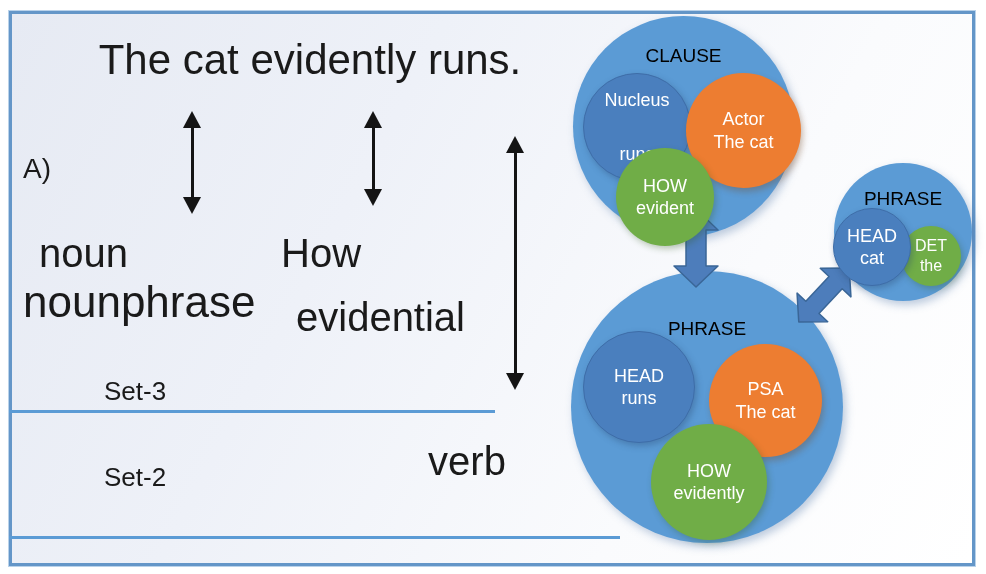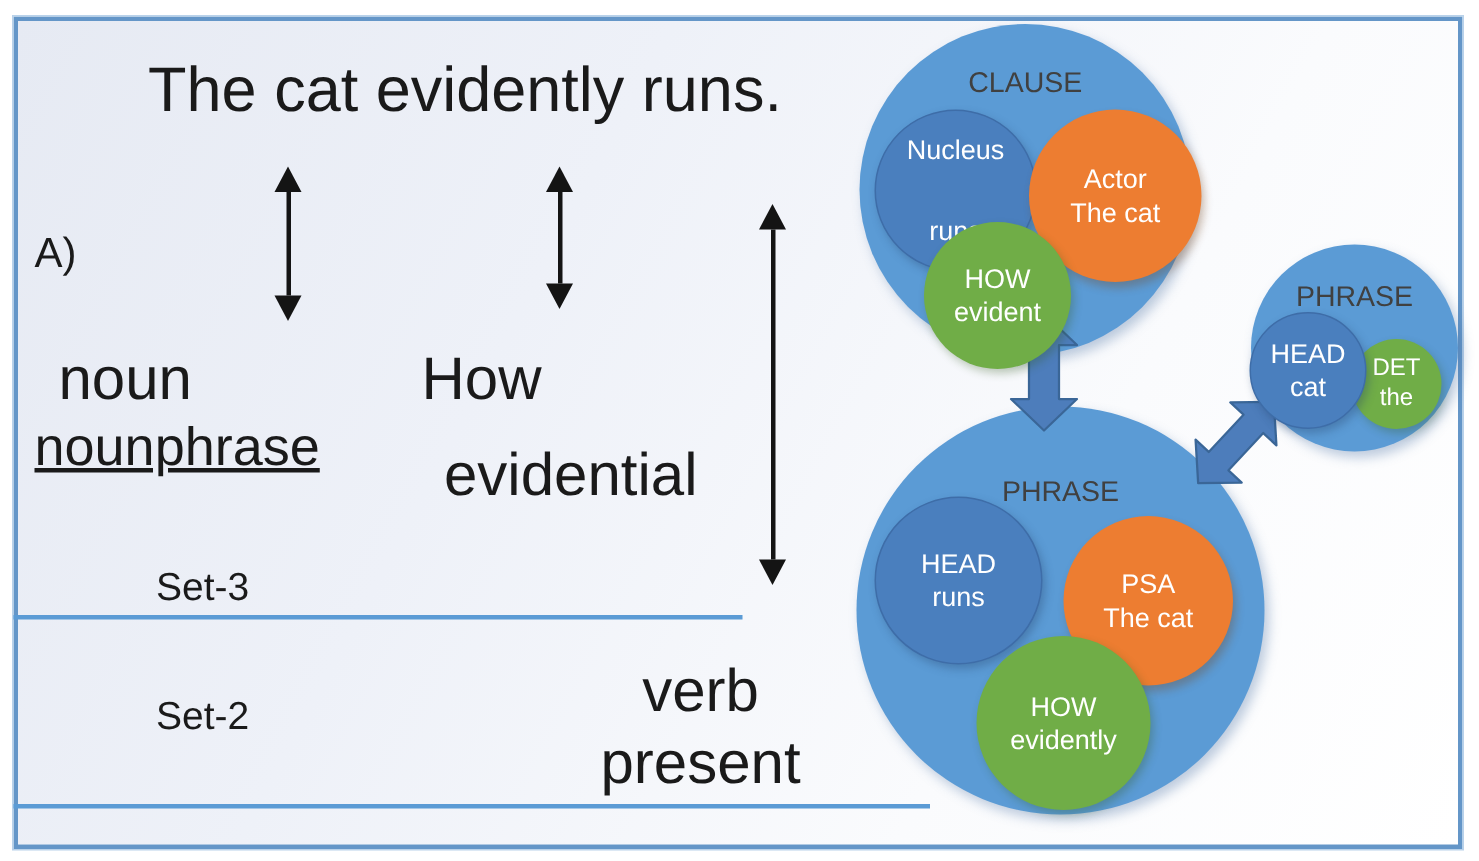--- a/index.html
+++ b/index.html
@@ -8,21 +8,21 @@
   .slide{position:absolute;left:9px;top:11px;width:966px;height:555px;box-sizing:border-box;
          border:3px solid #6496c8;outline:1px solid #b9d2ea;
          background:linear-gradient(118deg,#e6eaf3 0%,#eef1f8 35%,#fafbfd 70%,#ffffff 100%);}
   .abs{position:absolute;}
   .txt{color:#1a1a1a;white-space:nowrap;line-height:1.05;}
 
   
   .sentence{left:73px;top:24px;width:450px;text-align:center;font-size:42px;}
   .panel-a{left:11px;top:140px;font-size:28px;}
   .noun-l1{left:27px;top:218px;font-size:40px;}
-  .noun-l2{left:11px;top:265px;font-size:36px;text-decoration:underline;}
+  .noun-l2{left:11px;top:265px;font-size:44px;}
   .how-l1{left:269px;top:218px;font-size:40px;}
   .how-l2{left:284px;top:282px;font-size:40px;}
   .set1{left:92px;top:364px;font-size:26px;}
   .set2{left:92px;top:450px;font-size:26px;}
   .verb-l1{left:330px;top:426px;width:250px;text-align:center;font-size:40px;}
   .verb-l2{left:330px;top:474px;width:250px;text-align:center;font-size:40px;}
   .rule{height:3px;background:#5b9bd5;}
   .rule1{left:-3px;top:396px;width:486px;}
   .rule2{left:-3px;top:522px;width:611px;}
 
@@ -37,21 +37,21 @@
   .arrow-sm-2{left:349px;top:97px;height:95px;}
   .arrow-long{left:491px;top:122px;height:254px;}
 
   
   .circle{border-radius:50%;box-sizing:border-box;display:flex;flex-direction:column;
           align-items:center;justify-content:center;color:#ffffff;text-align:center;line-height:1.25;}
   .outer{background:#5b9bd5;box-shadow:3px 4px 8px rgba(70,110,160,0.35);}
   .inner-blue{background:#4a7fbe;border:1px solid #3e6da8;box-shadow:2px 3px 6px rgba(40,70,110,0.35);}
   .inner-orange{background:#ed7d31;box-shadow:2px 4px 6px rgba(120,60,10,0.30);}
   .inner-green{background:#70ad47;box-shadow:2px 3px 6px rgba(50,90,30,0.30);}
-  .group-label{position:absolute;left:0;right:0;text-align:center;color:#404040;font-size:19px;}
+  .group-label{position:absolute;left:0;right:0;text-align:center;color:#000000;font-size:19px;}
   .ctext{font-size:18px;}
   .ctext-sm{font-size:16px;}
 
   .c-clause{left:561px;top:2px;width:221px;height:221px;}
   .c-nucleus{left:571px;top:59px;width:108px;height:108px;gap:32px;}
   .c-actor{left:674px;top:59px;width:115px;height:115px;}
   .c-how-evident{left:604px;top:134px;width:98px;height:98px;}
   .c-phrase-main{left:559px;top:257px;width:272px;height:272px;}
   .c-head-runs{left:571px;top:317px;width:112px;height:112px;}
   .c-psa{left:697px;top:330px;width:113px;height:113px;}
@@ -90,21 +90,20 @@
 
     <div class="abs txt noun-l1">noun</div>
     <div class="abs txt noun-l2">nounphrase</div>
     <div class="abs txt how-l1">How</div>
     <div class="abs txt how-l2">evidential</div>
 
     <div class="abs txt set1">Set-3</div>
     <div class="abs rule rule1"></div>
     <div class="abs txt set2">Set-2</div>
     <div class="abs txt verb-l1">verb</div>
-    <div class="abs txt verb-l2">present</div>
     <div class="abs rule rule2"></div>
 
     <div class="abs circle outer c-clause">
       <span class="group-label" style="top:28px;">CLAUSE</span>
     </div>
     <div class="abs circle outer c-phrase-main">
       <span class="group-label" style="top:46px;">PHRASE</span>
     </div>
 
     <svg class="abs conn-vertical" width="46" height="80" viewBox="0 0 46 80">

